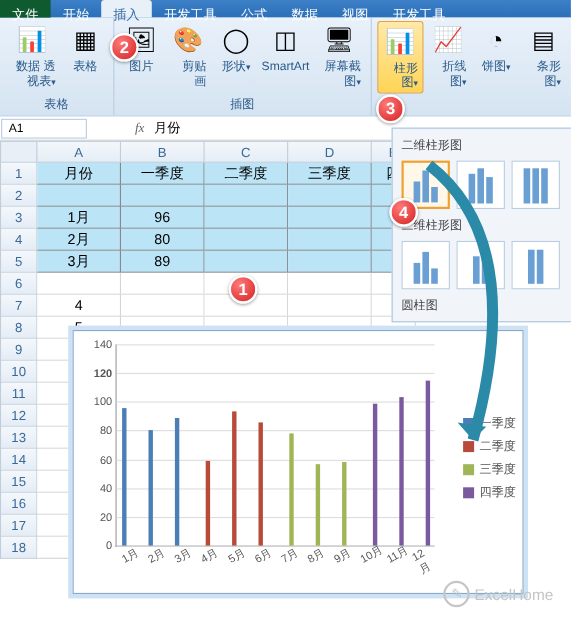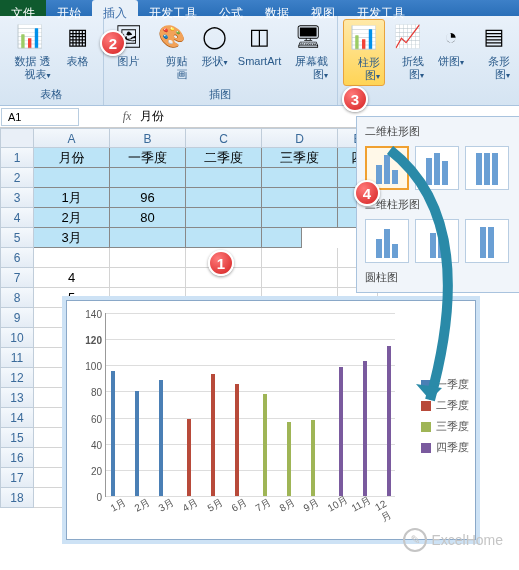--- a/index.html
+++ b/index.html
@@ -172,20 +172,21 @@
         <div class="rowh">4</div>
         <div class="cell sel">2月</div>
         <div class="cell sel">80</div>
         <div class="cell sel"></div>
         <div class="cell sel"></div>
         <div class="cell sel" style="width: 40px;"></div>
       </div>
       <div class="row">
         <div class="rowh">5</div>
         <div class="cell sel">3月</div>
+        <div class="cell sel">89</div>
         <div class="cell sel"></div>
         <div class="cell sel"></div>
         <div class="cell sel" style="width: 40px;"></div>
       </div>
       <div class="row">
         <div class="rowh">6</div>
         <div class="cell"></div>
         <div class="cell"></div>
         <div class="cell"></div>
         <div class="cell"></div>

